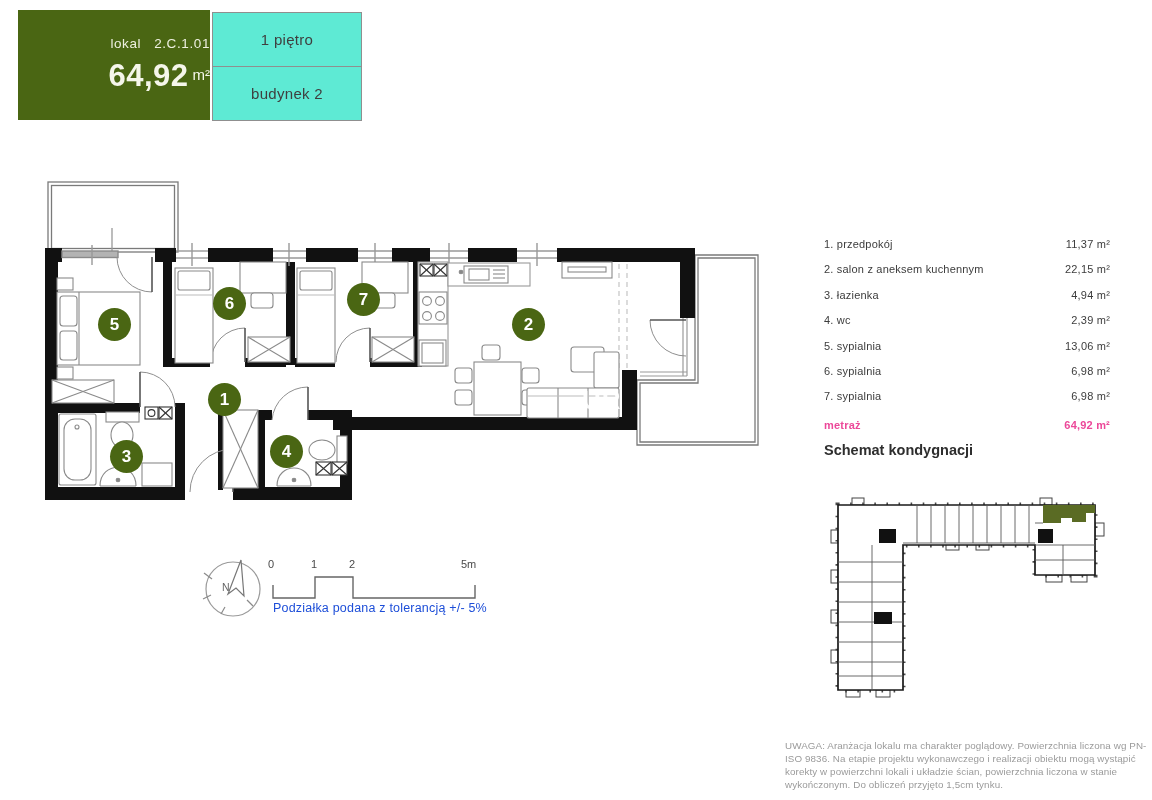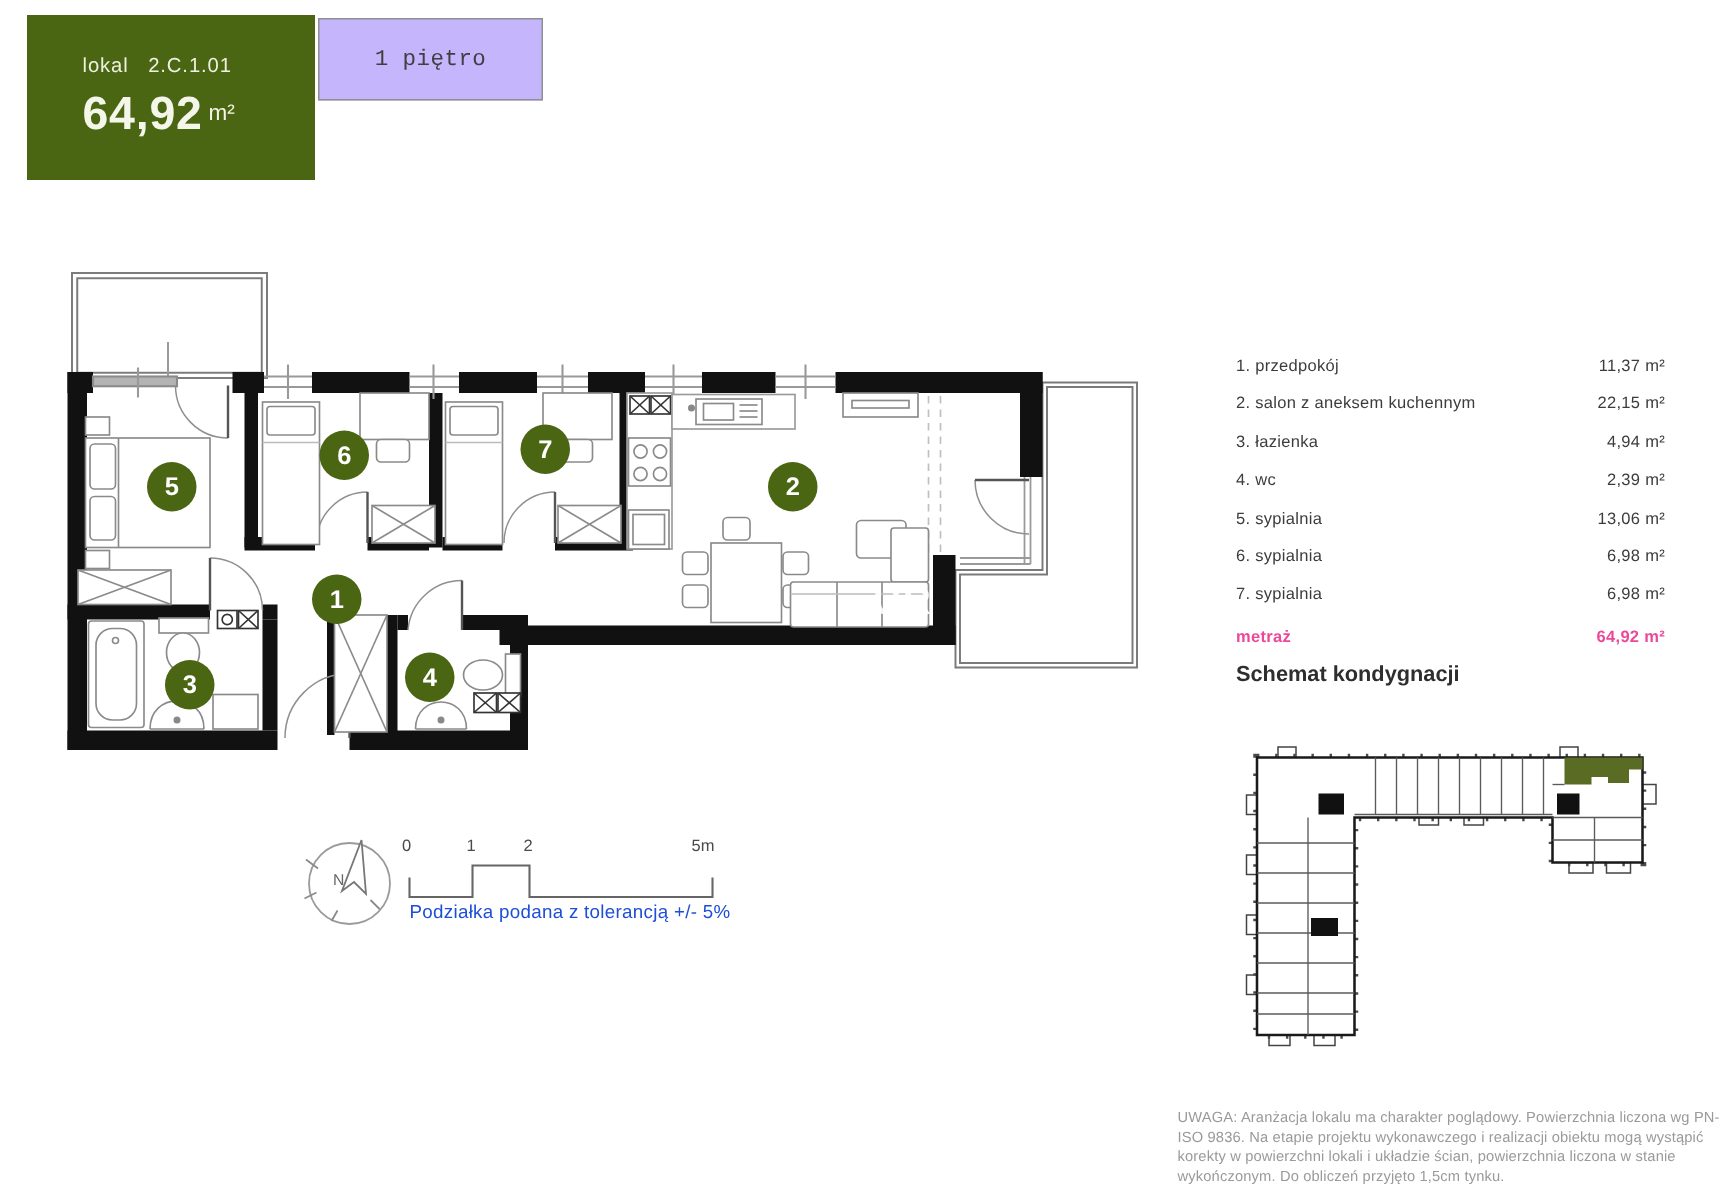--- a/index.html
+++ b/index.html
@@ -1,29 +1,29 @@
 <!DOCTYPE html>
 <html><head>
 <meta charset="utf-8">
 <style>
   html,body{margin:0;padding:0;background:#fff;}
   body{font-family:"Liberation Sans","DejaVu Sans",sans-serif;}
   #stage{position:relative;width:1152px;height:800px;background:#fff;overflow:hidden;}
 
   
   .hdr-green{position:absolute;left:18px;top:10px;width:192px;height:110px;box-sizing:border-box;
-             padding:26px 0 0 37px;}
+             padding:26px 0 0 37px;text-align:right;}
   .hdr-line1{font-size:13.5px;letter-spacing:.6px;color:#eef0e0;}
   .hdr-line1 .unit{margin-left:13px;}
   .hdr-line2{margin-top:7px;color:#f5f6ea;}
   .hdr-area{font-size:31px;font-weight:bold;letter-spacing:.5px;}
   .hdr-unitsup{font-size:15px;font-weight:normal;margin-left:4px;vertical-align:6px;}
-  .info-box{position:absolute;left:212px;width:150px;height:55px;background:#c4b5fd;
+  .info-box{position:absolute;left:212px;width:150px;height:55px;background:#5eead4;
             border:1px solid #8f8f8f;box-sizing:border-box;display:flex;align-items:center;justify-content:center;
-            font-size:15px;color:#3f3f3f;letter-spacing:.3px;font-family:Liberation Mono, monospace;}
+            font-size:15px;color:#3f3f3f;letter-spacing:.3px;}
   .info-box.floor{top:12px;}
   .info-box.building{top:66px;}
 
   
   .legend{position:absolute;left:824px;top:232px;width:286px;}
   .legend-row{display:flex;justify-content:space-between;align-items:baseline;
               font-size:11px;color:#3c3c3c;line-height:25.4px;letter-spacing:.2px;}
   .legend-row .val{white-space:nowrap;}
   .legend-row.total{font-weight:bold;margin-top:3px;color:#ec4899;gap:12px;}
   .legend-heading{font-size:14.5px;font-weight:bold;color:#2e2e2e;line-height:25px;}
@@ -57,20 +57,23 @@
   <div class="hdr-green" style="background:#4a6613;">
     <div class="hdr-line1">
       <span>lokal</span><span class="unit">2.C.1.01</span>
     </div>
     <div class="hdr-line2">
       <span class="hdr-area">64,92</span><span class="hdr-unitsup">m²</span>
     </div>
   </div>
   <div class="info-box floor">
     <span>1 piętro</span>
+  </div>
+  <div class="info-box building">
+    <span>budynek 2</span>
   </div>
 
   <svg class="plan-svg" width="735" height="350" viewBox="35 165 735 350">
 
     <g stroke="#7a7a7a" fill="none" stroke-width="1.3">
       <rect x="48" y="182" width="130" height="70"></rect>
       <rect x="51.5" y="185.5" width="123" height="63"></rect>
       <line x1="112" y1="228" x2="112" y2="252" stroke="#999"></line>
     </g>
     <g stroke="#7a7a7a" fill="none" stroke-width="1.3">

